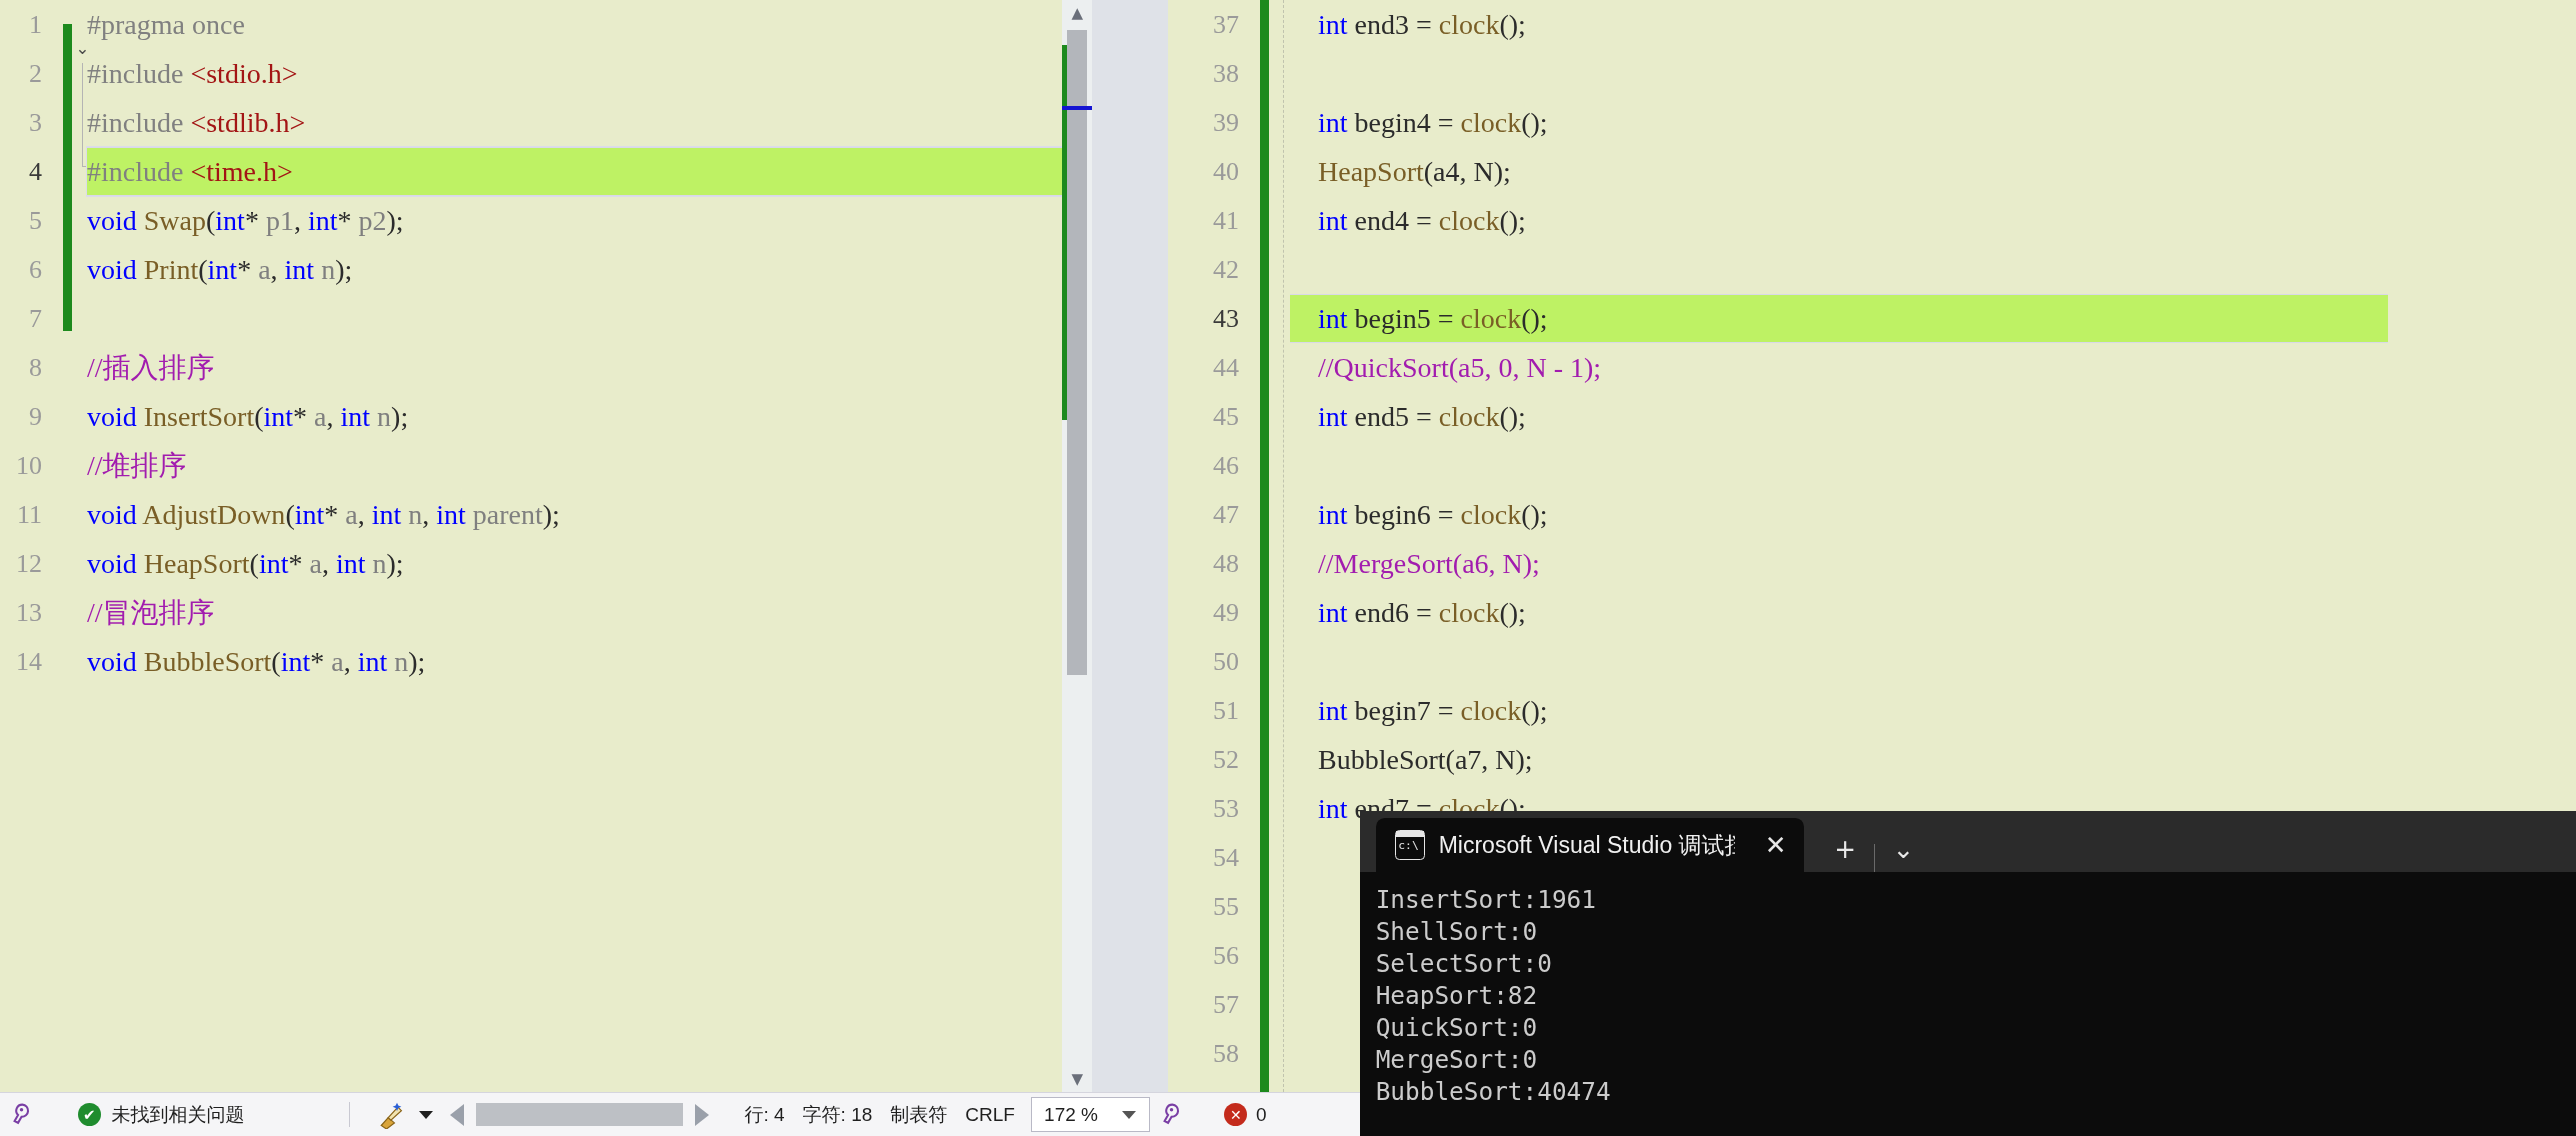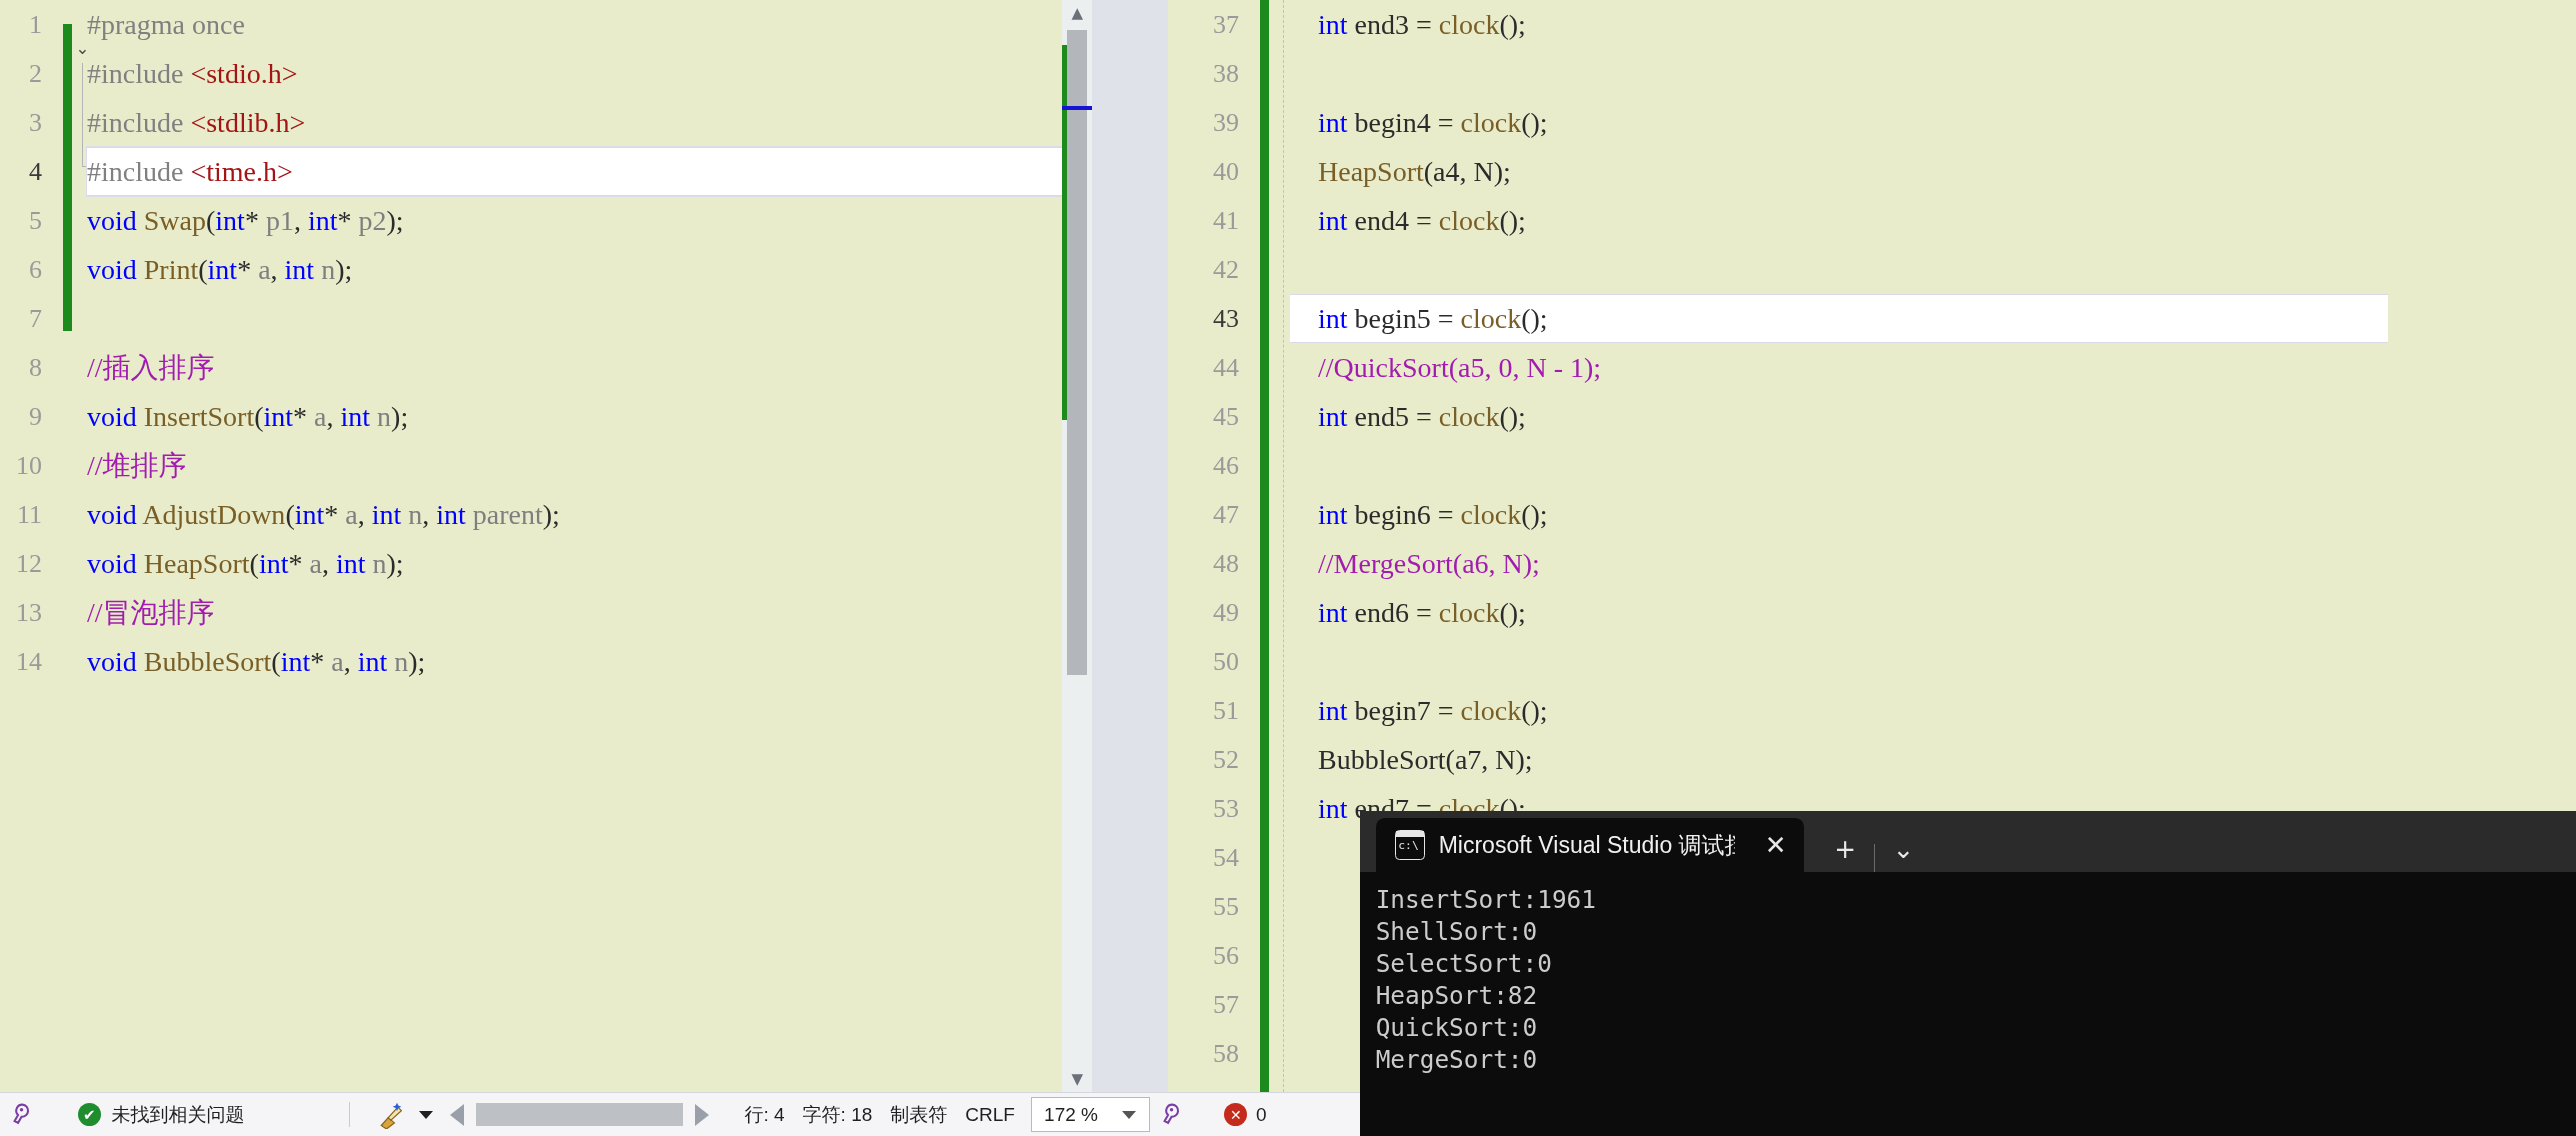--- a/index.html
+++ b/index.html
@@ -108,21 +108,21 @@
     white-space: pre;
     font-family: "Liberation Serif", serif;
     font-size: 28px;
     color: #2b2b2b;
     position: relative;
   }
   .cl .ind { display: inline-block; }
 
   
   .cl.active {
-    background: #ffffff;
+    background: #bef264;
     box-shadow: inset 0 0.9px 0 #d9d9e8, inset 0 -0.9px 0 #d9d9e8;
   }
   #left-pane .cl.active  { outline: 0.9px solid #dcdcea; }
 
   
   .t-kw    { color: #0000ff; }
   .t-pp    { color: #808080; }
   .t-str   { color: #a31515; }
   .t-fn    { color: #795e26; }
   .t-cm    { color: #a21caf; }
@@ -502,17 +502,17 @@
         <div class="term-icon">
           <span class="term-icon-label">c:\</span>
         </div>
         <div id="terminal-tab-title">Microsoft Visual Studio 调试挡</div>
         <div class="term-btn">✕</div>
       </div>
       <div class="term-btn" style="margin-left:17.4px;">+</div>
       <div class="term-vsep"></div>
       <div class="term-btn">⌄</div>
     </div>
-    <div id="terminal-body"><div>InsertSort:1961</div><div>ShellSort:0</div><div>SelectSort:0</div><div>HeapSort:82</div><div>QuickSort:0</div><div>MergeSort:0</div></div>
+    <div id="terminal-body"><div>InsertSort:1961</div><div>ShellSort:0</div><div>SelectSort:0</div><div>HeapSort:82</div><div>QuickSort:0</div><div>MergeSort:0</div><div>BubbleSort:40474</div></div>
   </div>
 
 </div>
 
 
 </body></html>

